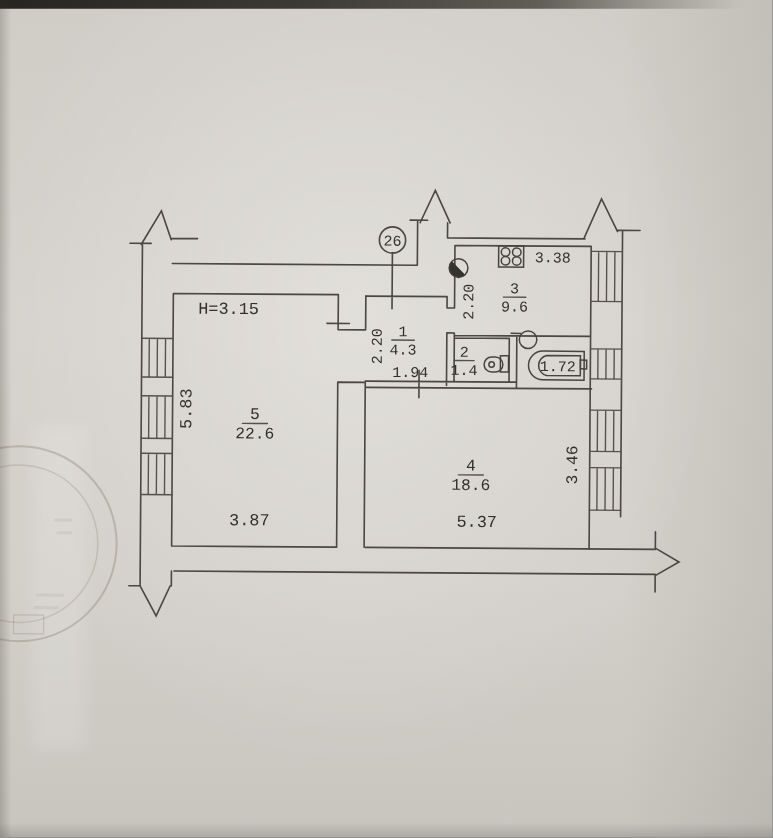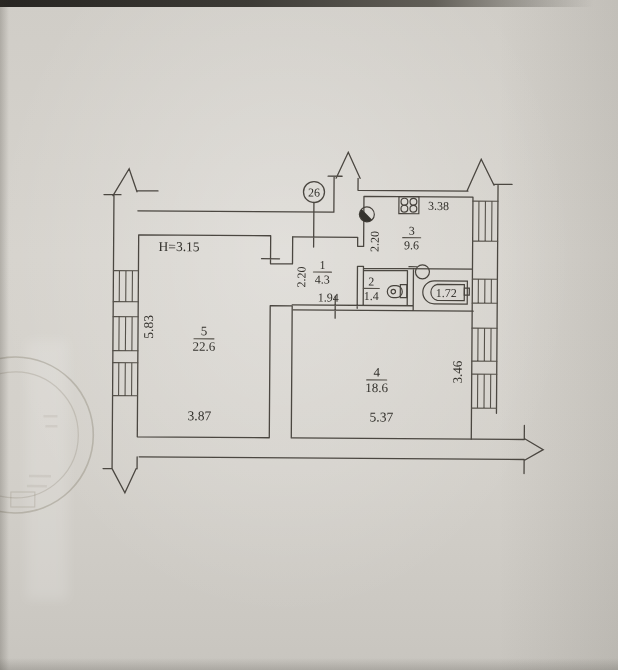--- a/index.html
+++ b/index.html
@@ -3,21 +3,21 @@
 <meta charset="utf-8">
 <style>
   html,body{margin:0;padding:0;background:#888;}
   .photo{
     position:relative;
     width:618px;height:670px;
     overflow:hidden;
     background:
       radial-gradient(ellipse at 46% 38%, rgba(255,255,255,0.28), rgba(255,255,255,0) 62%),
       linear-gradient(180deg,#d0cdc7 0%,#d6d3cd 38%,#d3d0ca 70%,#c8c5bf 100%);
-    font-family:Liberation Serif, serif;
+    font-family:Liberation Mono, monospace;
   }
   .edge-top{
     position:absolute;top:0;left:0;width:100%;height:7px;
     background:linear-gradient(90deg,#14120f 0%,#2c2a25 40%,#55524b 70%,rgba(85,82,75,0) 96%);
     opacity:.9;
   }
   .edge-left{
     position:absolute;top:0;left:0;width:9px;height:100%;
     background:linear-gradient(90deg,rgba(50,46,38,0.22),rgba(50,46,38,0));
   }

